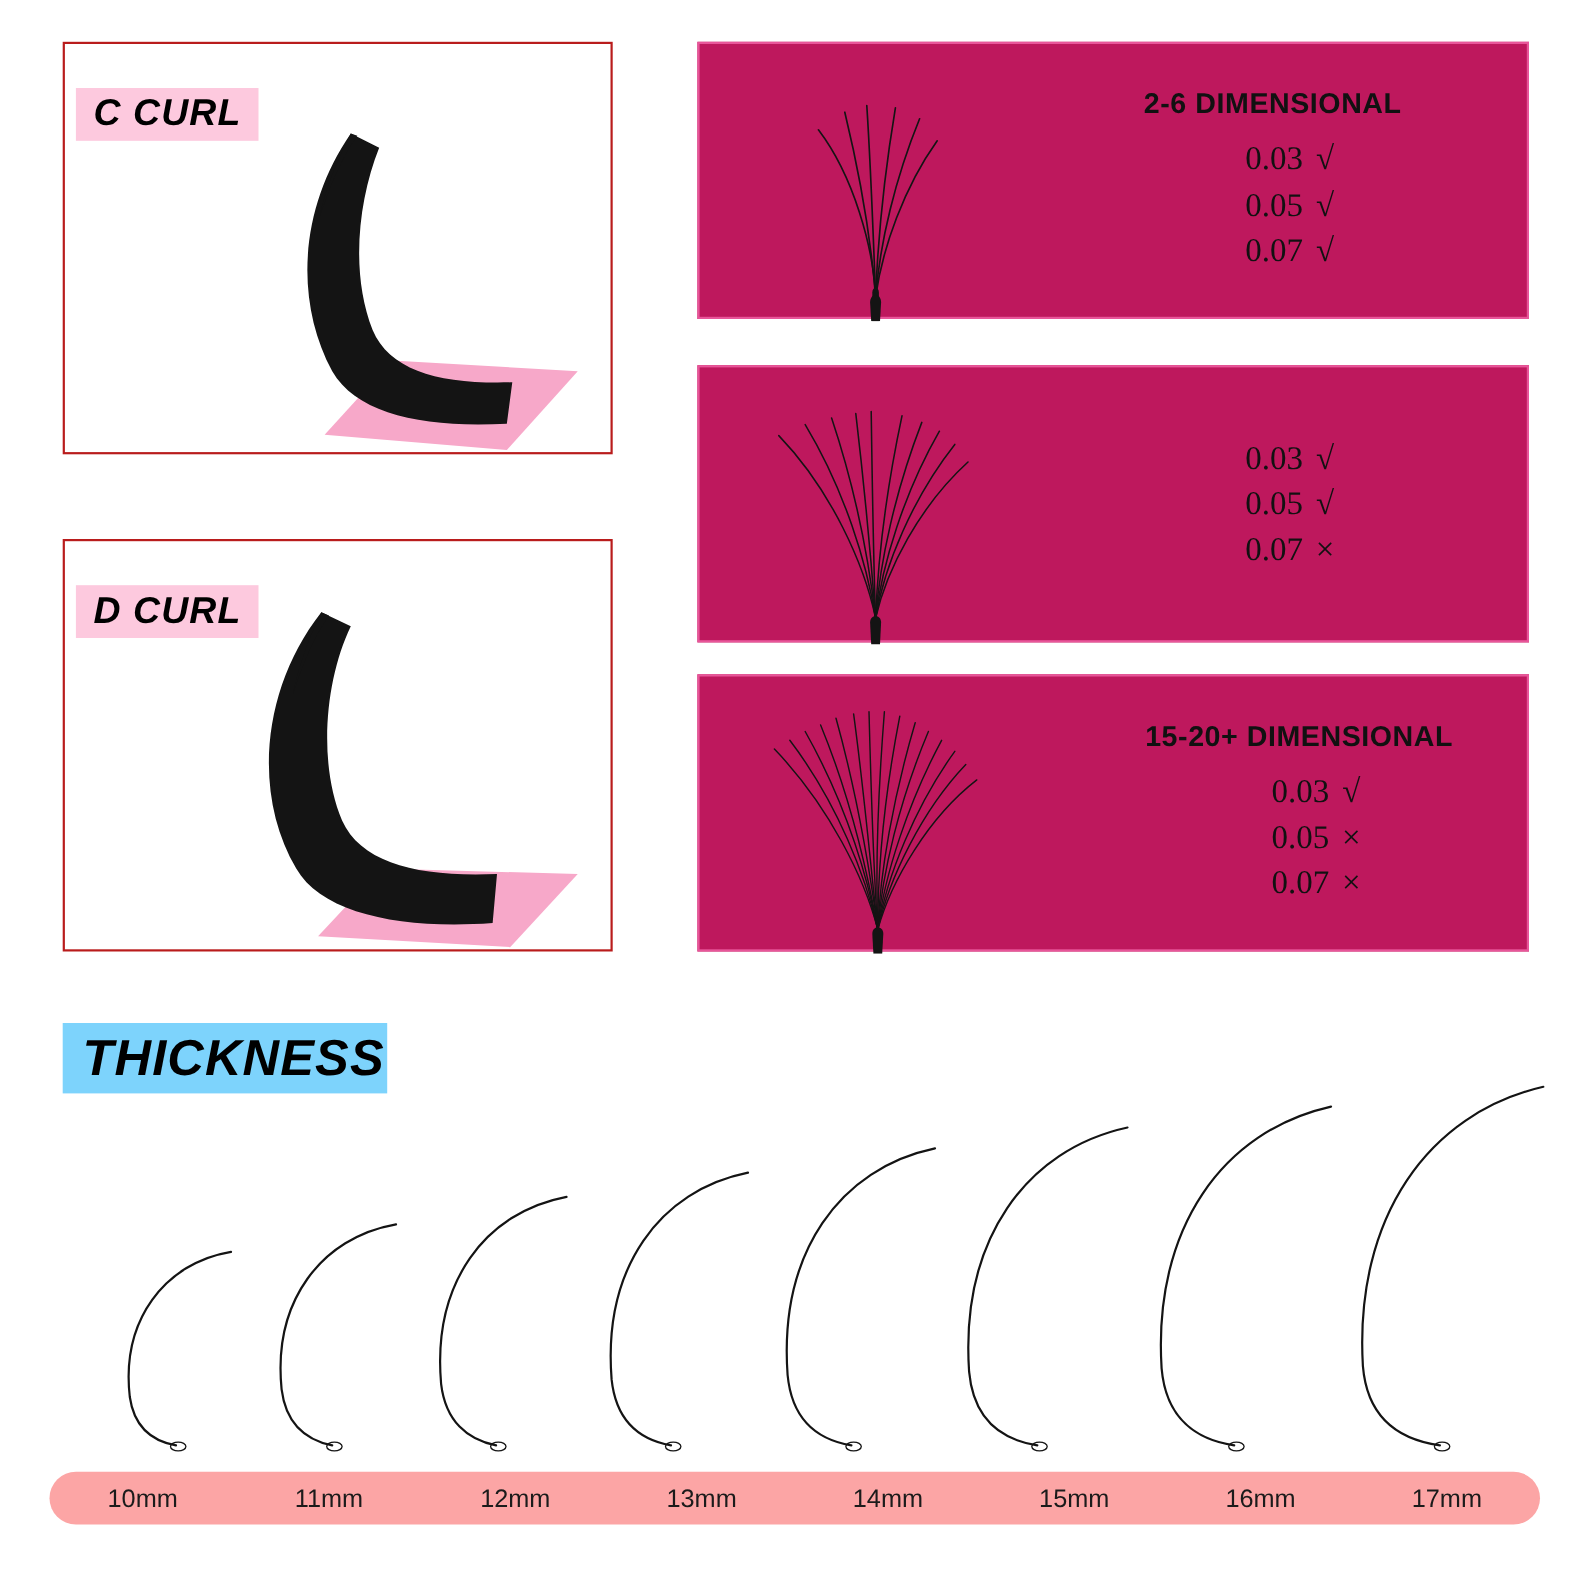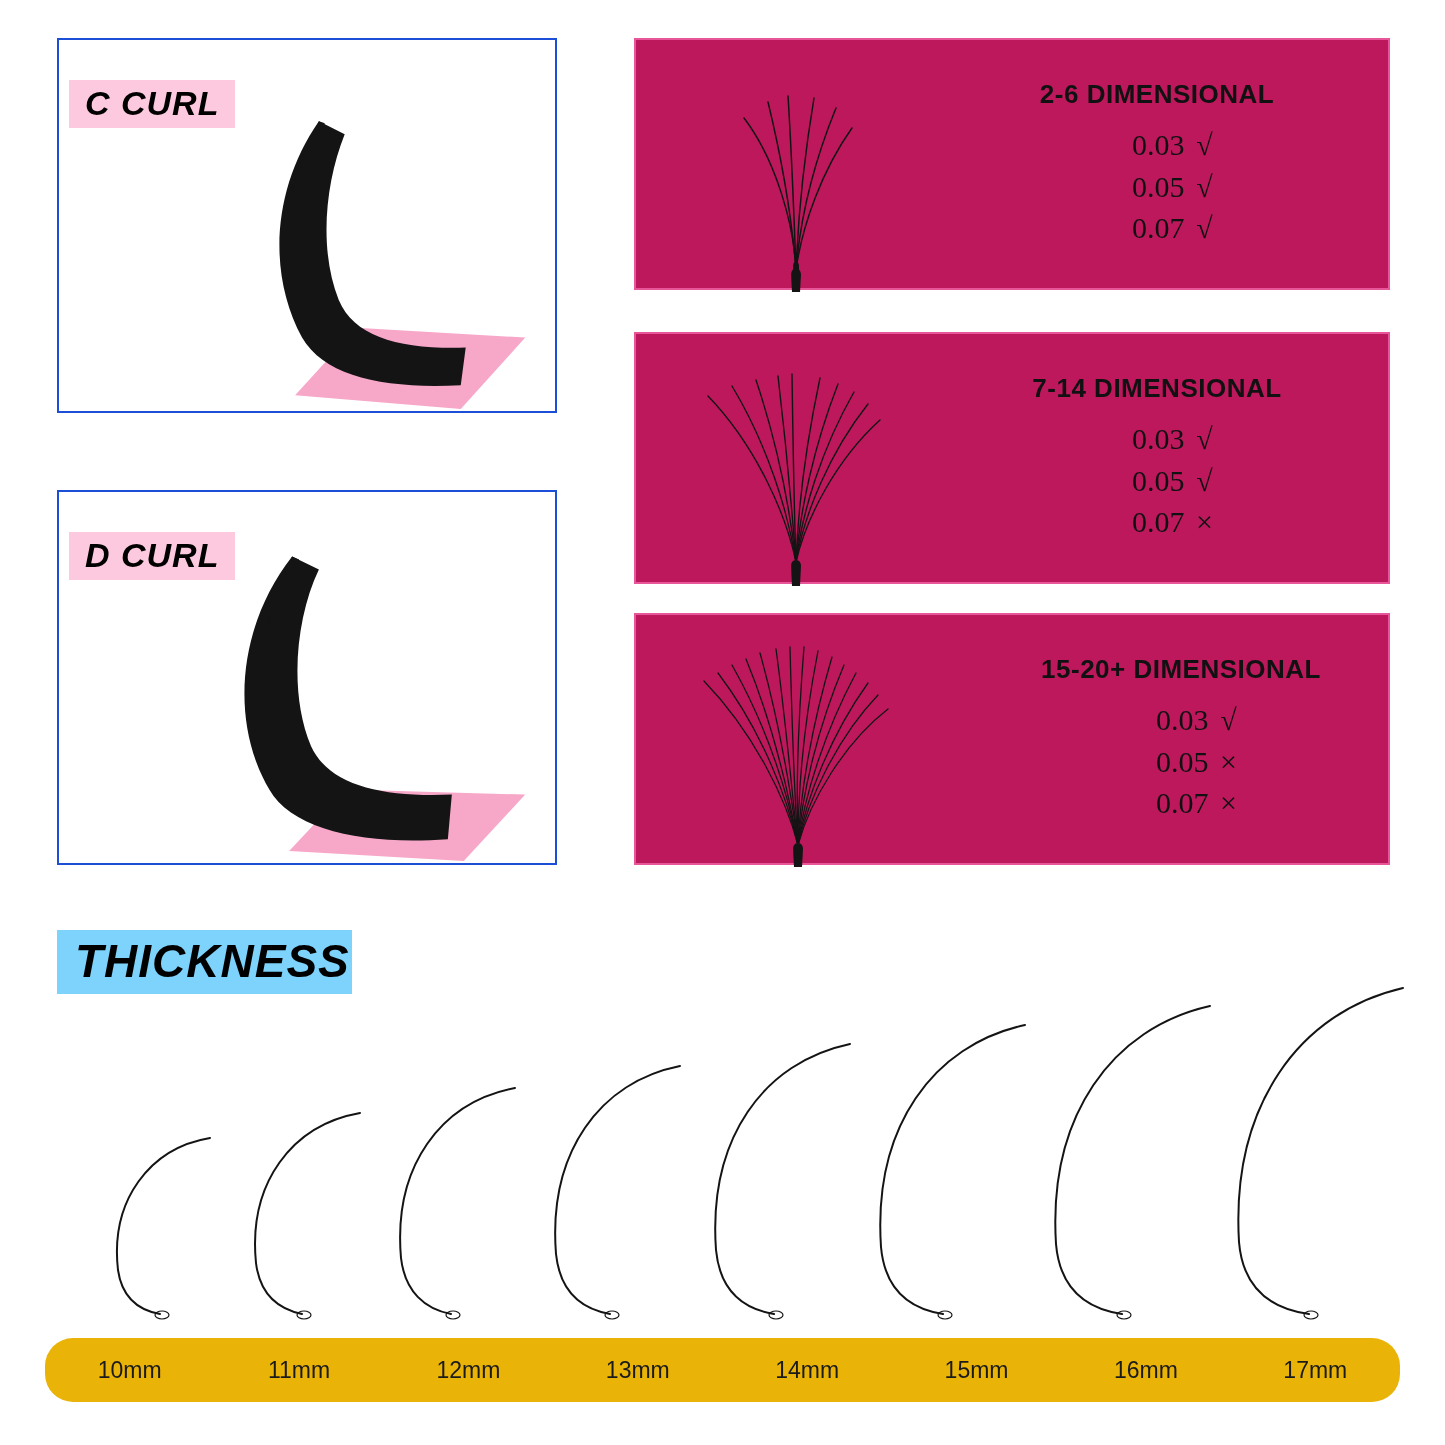--- a/index.html
+++ b/index.html
@@ -11,21 +11,21 @@
     width: 1445px;
     height: 1445px;
     font-family: "Liberation Sans", sans-serif;
     position: relative;
     overflow: hidden;
   }
 
   
   .curl-panel {
     position: absolute;
-    border: 2px solid #1d4ed8;
+    border: 2px solid #b91c1c;
     background: #ffffff;
     box-sizing: border-box;
   }
   #curl-panel-c { left: 57px;  top: 38px;  width: 500px; height: 375px; }
   #curl-panel-d { left: 57px;  top: 490px; width: 500px; height: 375px; }
 
   .curl-label {
     position: absolute;
     left: 10px;
     top: 40px;
@@ -129,22 +129,22 @@
     position: absolute;
     bottom: 0;
   }
   .lash-cell svg { display: block; }
 
   #size-bar {
     position: absolute;
     left: 45px;
     top: 1338px;
     width: 1355px;
-    height: 64px;
-    background: #eab308;
+    height: 48px;
+    background: #fca5a5;
     border-radius: 28px;
     display: flex;
     align-items: center;
   }
   .size-item {
     flex: 1 1 0;
     text-align: center;
     font-family: "Liberation Sans", sans-serif;
     font-size: 23px;
     color: #1b1b1b;
@@ -214,21 +214,20 @@
         <path d="M160,228 C162,176 170,110 184,44"></path>
         <path d="M160,228 C164,176 178,112 202,50"></path>
         <path d="M160,228 C166,178 186,114 218,58"></path>
         <path d="M160,228 C168,180 194,118 232,70"></path>
         <path d="M160,228 C170,184 200,126 244,86"></path>
       </g>
       <path d="M155,232 C155,224 165,224 165,232 L164,252 L156,252 Z" fill="#141414"></path>
     </svg>
   </div>
   <div class="dim-text">
-    <div class="dim-title">7-14 DIMENSIONAL</div>
     <div class="dim-rows">
       <div class="dim-row">
         <span class="val">0.03</span><span class="mark">√</span>
       </div>
       <div class="dim-row">
         <span class="val">0.05</span><span class="mark">√</span>
       </div>
       <div class="dim-row">
         <span class="val">0.07</span><span class="mark">×</span>
       </div>

